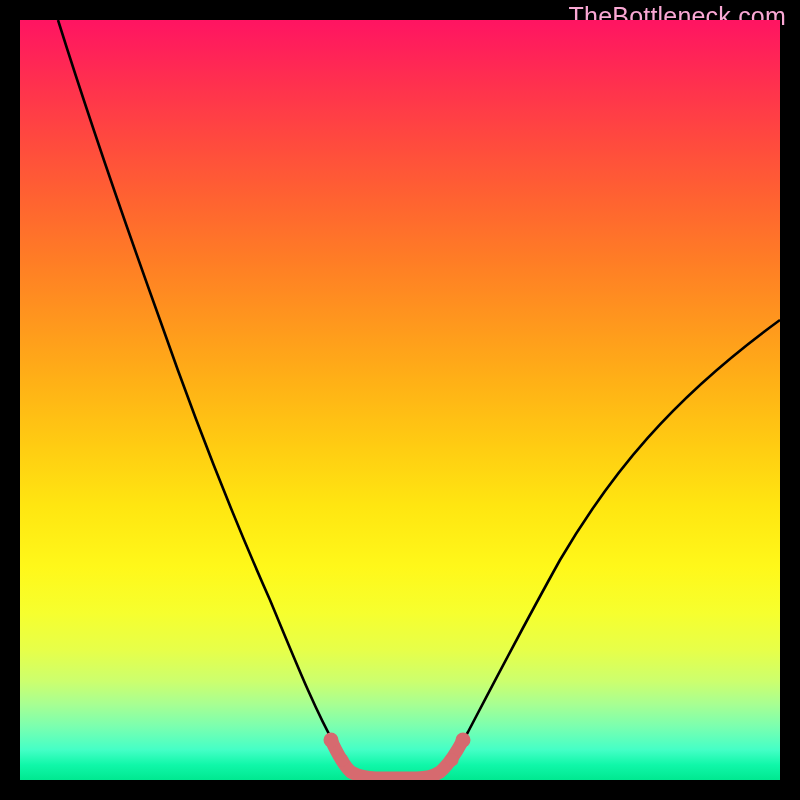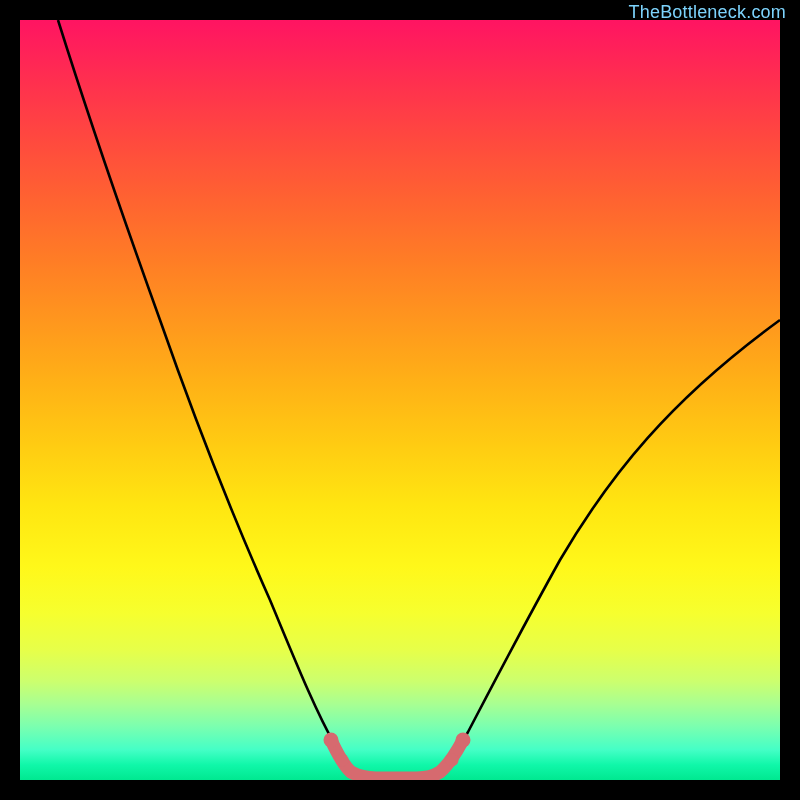--- a/index.html
+++ b/index.html
@@ -54,22 +54,22 @@
   svg.curve {
     position: absolute;
     inset: 0;
     width: 100%;
     height: 100%;
   }
   .watermark {
     position: absolute;
     top: 2px;
     right: 14px;
-    color: #7dd3fc;
-    font-size: 18px;
+    color: #f9a8d4;
+    font-size: 25px;
     letter-spacing: 0.2px;
     font-weight: 400;
     user-select: none;
   }
 </style>
 </head>
 <body>
 
 <div class="stage">
 

